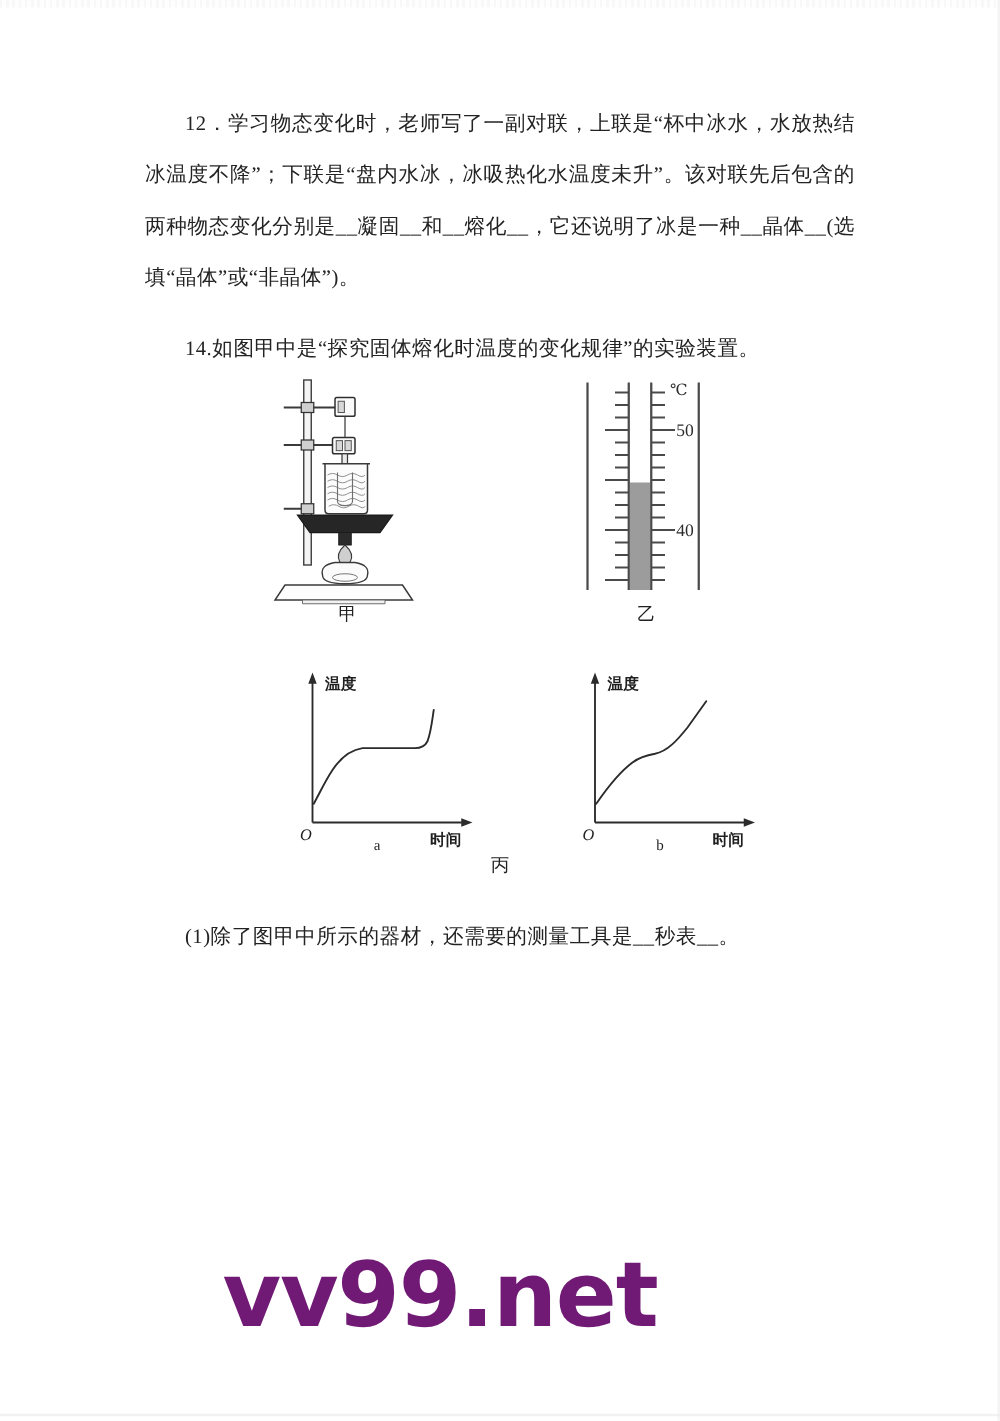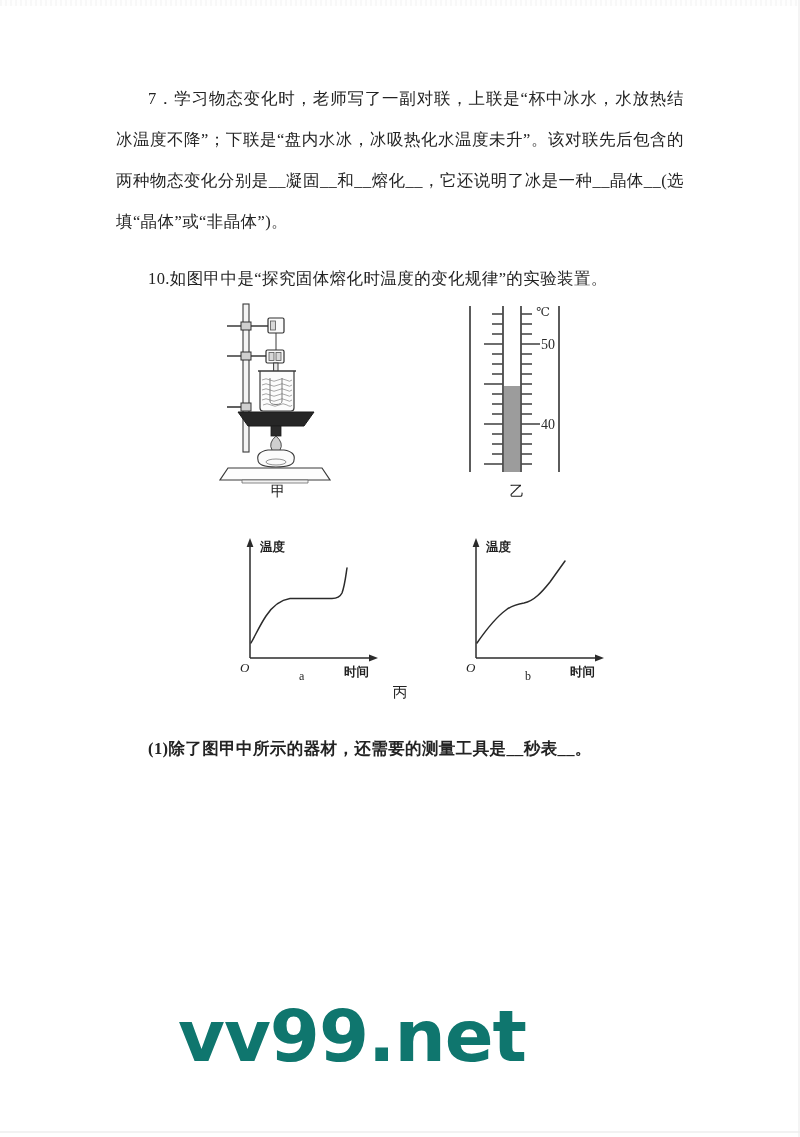--- a/index.html
+++ b/index.html
@@ -30,21 +30,21 @@
     background:#f4f4f4;
   }
 
   .watermark{
     position:absolute;
     left:178px;top:1000px;
     width:560px;
     font-family:"DejaVu Sans","Liberation Sans",sans-serif;
     font-size:72px;
     font-weight:bold;
-    color:#0f766e;
+    color:#701a75;
     letter-spacing:-1px;
     line-height:1;
     user-select:none;
     z-index:0;
   }
 
   .content{position:absolute;left:0;top:0;width:800px;height:1137px;z-index:2;}
 
   p.para{
     position:absolute;
@@ -85,23 +85,23 @@
 <div class="page">
 
   <div class="scan-top"></div>
   <div class="scan-right"></div>
   <div class="scan-bottom"></div>
 
   <div class="watermark">vv99.net</div>
 
   <div class="content">
 
-    <p class="para indent" style="left:116px;top:78px;width:568px;">7．学习物态变化时，老师写了一副对联，上联是“杯中冰水，水放热结冰温度不降”；下联是“盘内水冰，冰吸热化水温度未升”。该对联先后包含的两种物态变化分别是__凝固__和__熔化__，它还说明了冰是一种__晶体__(选填“晶体”或“非晶体”)。</p>
-
-    <p class="para indent" style="left:116px;top:258px;width:568px;">10.如图甲中是“探究固体熔化时温度的变化规律”的实验装置。</p>
+    <p class="para indent" style="left:116px;top:78px;width:568px;">12．学习物态变化时，老师写了一副对联，上联是“杯中冰水，水放热结冰温度不降”；下联是“盘内水冰，冰吸热化水温度未升”。该对联先后包含的两种物态变化分别是__凝固__和__熔化__，它还说明了冰是一种__晶体__(选填“晶体”或“非晶体”)。</p>
+
+    <p class="para indent" style="left:116px;top:258px;width:568px;">14.如图甲中是“探究固体熔化时温度的变化规律”的实验装置。</p>
 
     <div class="figures">
 
       <div class="app-wrap">
         <svg width="120" height="185" viewBox="0 0 120 185">
           <g fill="none" stroke="#3a3a3a" stroke-width="1.1">
 
             <rect x="25" y="4" width="6" height="148" fill="#f4f4f4" stroke="#3a3a3a" stroke-width="1.1"></rect>
 
             <line x1="9" y1="26" x2="50" y2="26" stroke-width="1.6"></line>
@@ -246,18 +246,18 @@
           <text x="4" y="142" font-family="'Liberation Serif','DejaVu Serif',serif" font-size="13" font-style="italic" fill="#1f1f1f">O</text>
           <text x="108" y="146" font-family="'Liberation Serif','DejaVu Serif',serif" font-size="12.5" font-weight="bold" fill="#1f1f1f">时间</text>
           <text x="63" y="150" font-family="'Liberation Serif','DejaVu Serif',serif" font-size="12" fill="#1f1f1f">b</text>
         </svg>
       </div>
 
       <div class="cap" style="left:380px;top:683px;width:40px;">丙</div>
 
     </div>
 
-    <p class="para indent" style="left:116px;top:728px;width:568px;font-weight:bold;">(1)除了图甲中所示的器材，还需要的测量工具是__秒表__。</p>
+    <p class="para indent" style="left:116px;top:728px;width:568px;">(1)除了图甲中所示的器材，还需要的测量工具是__秒表__。</p>
 
 
 
   </div>
 </div>
 
 </body></html>

